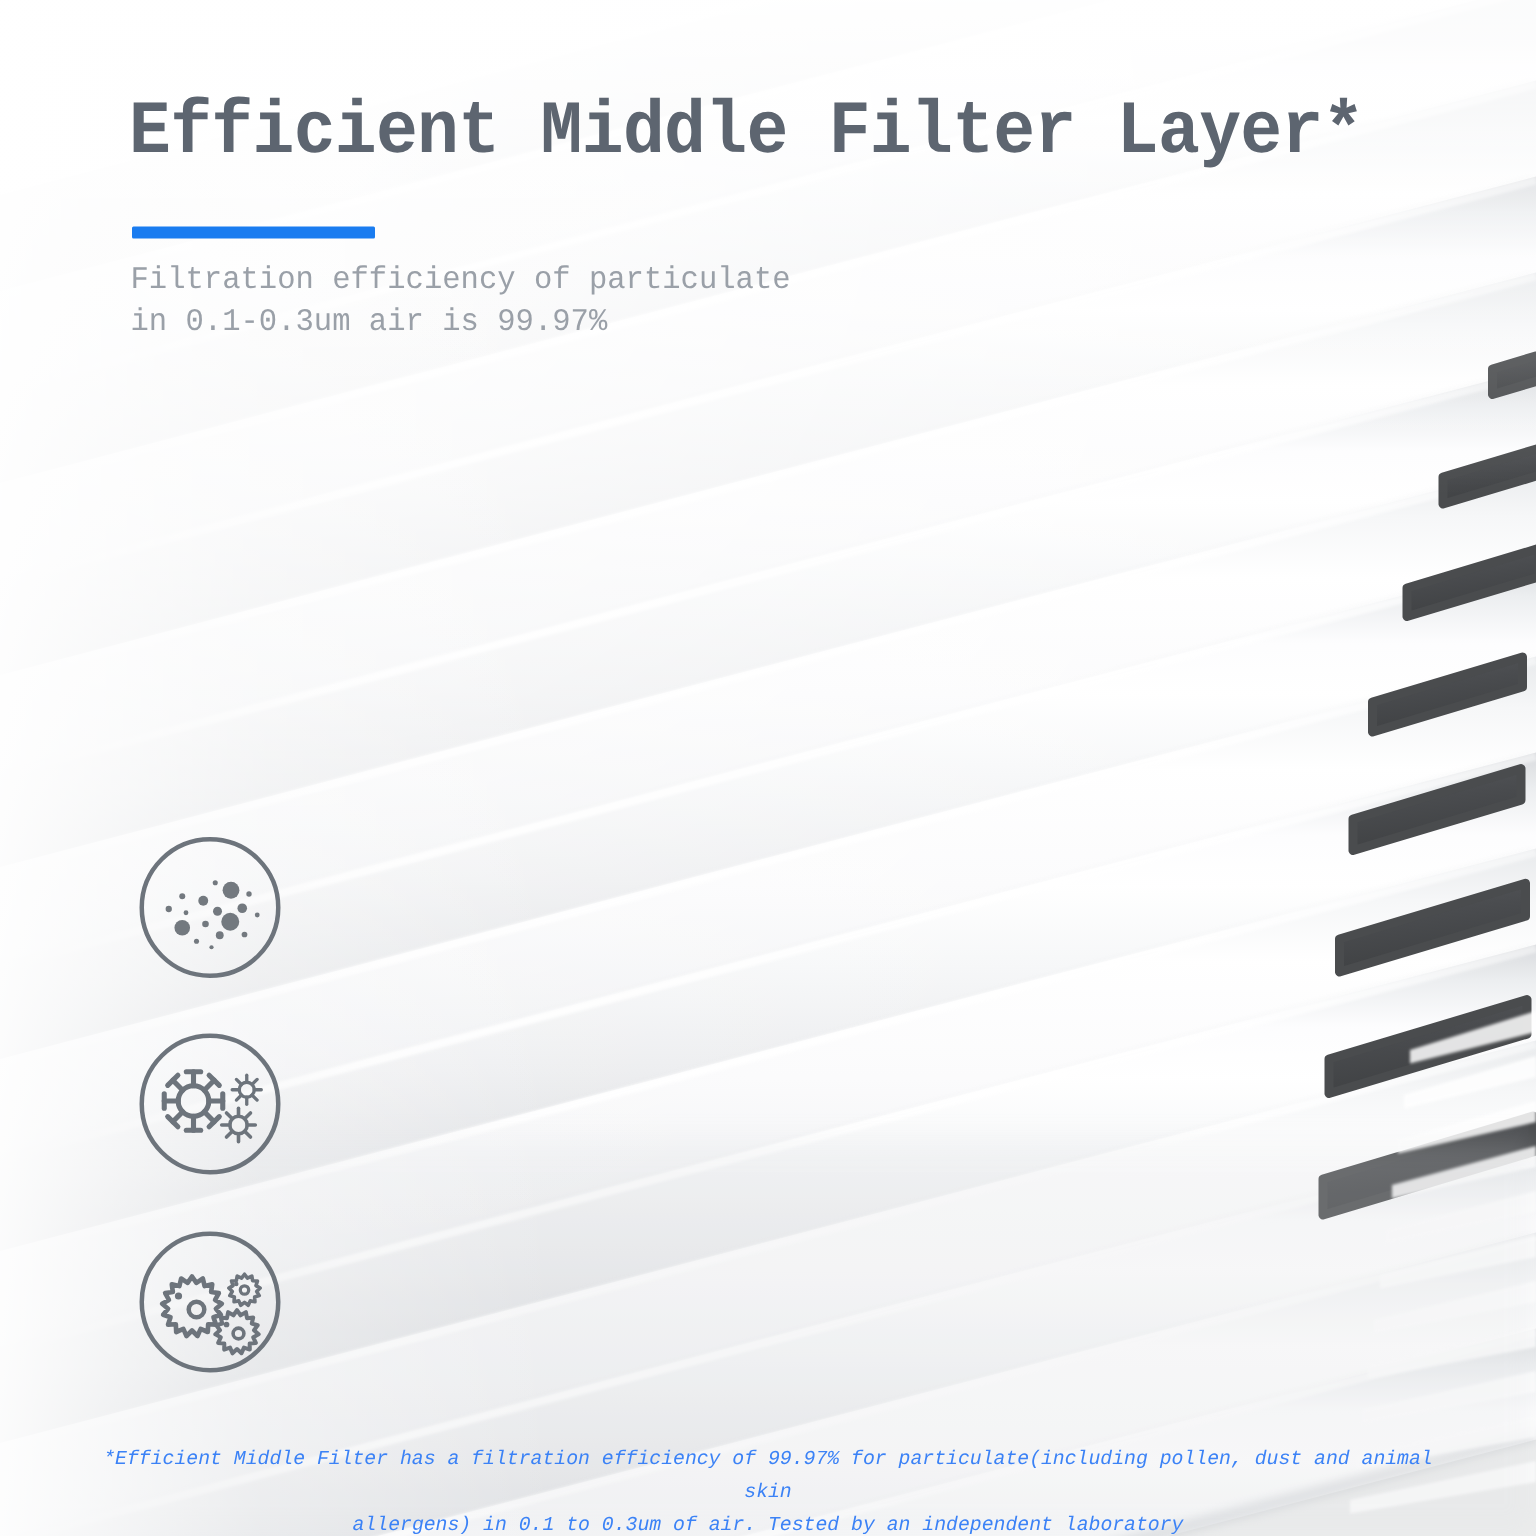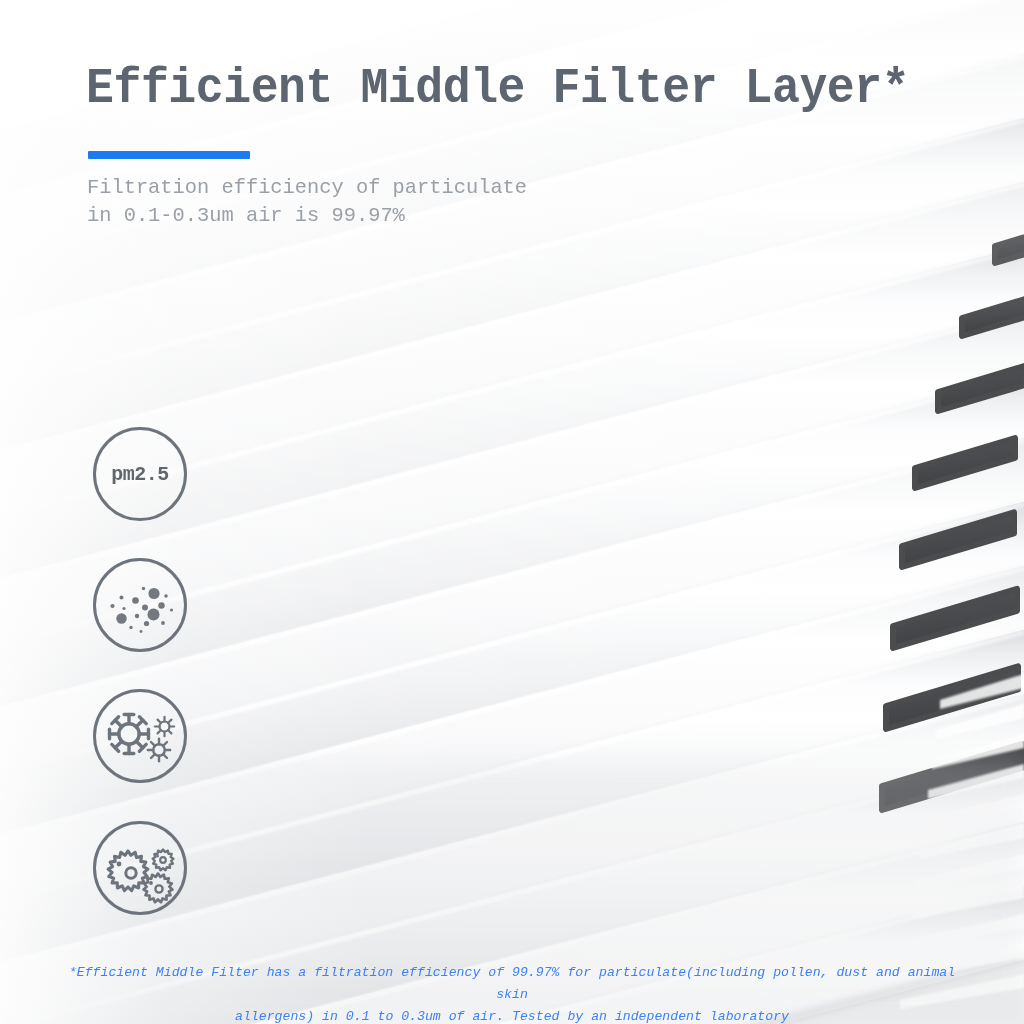--- a/index.html
+++ b/index.html
@@ -248,26 +248,20 @@
     <rect width="1024" height="1024" fill="url(#haze)"></rect>
     <rect width="620" height="1024" fill="url(#fadeLeft)"></rect>
     <rect width="1024" height="330" fill="url(#fadeTop)"></rect>
   </svg>
 
   <div id="title">Efficient Middle Filter Layer*</div>
   <div id="accent-bar"></div>
   <div id="subtitle">Filtration efficiency of particulate
 in 0.1-0.3um air is 99.97%</div>
 
-  <div class="badge" id="badge-0">
-    <svg viewBox="0 0 98 98">
-      <circle cx="49" cy="49" r="45.5" fill="none" stroke="#6d747c" stroke-width="3"></circle>
-    </svg>
-    <div class="badge-text">pm2.5</div>
-  </div>
 
   <div class="badge" id="badge-1">
     <svg viewBox="0 0 98 98">
       <circle cx="49" cy="49" r="45.5" fill="none" stroke="#6d747c" stroke-width="3"></circle>
       <g fill="#73797f">
         <circle cx="52.5" cy="32.5" r="1.7"></circle>
         <circle cx="30.5" cy="41.5" r="2.0"></circle>
         <circle cx="63.0" cy="37.5" r="5.6"></circle>
         <circle cx="75.0" cy="40.0" r="1.8"></circle>
         <circle cx="44.5" cy="44.5" r="3.3"></circle>

